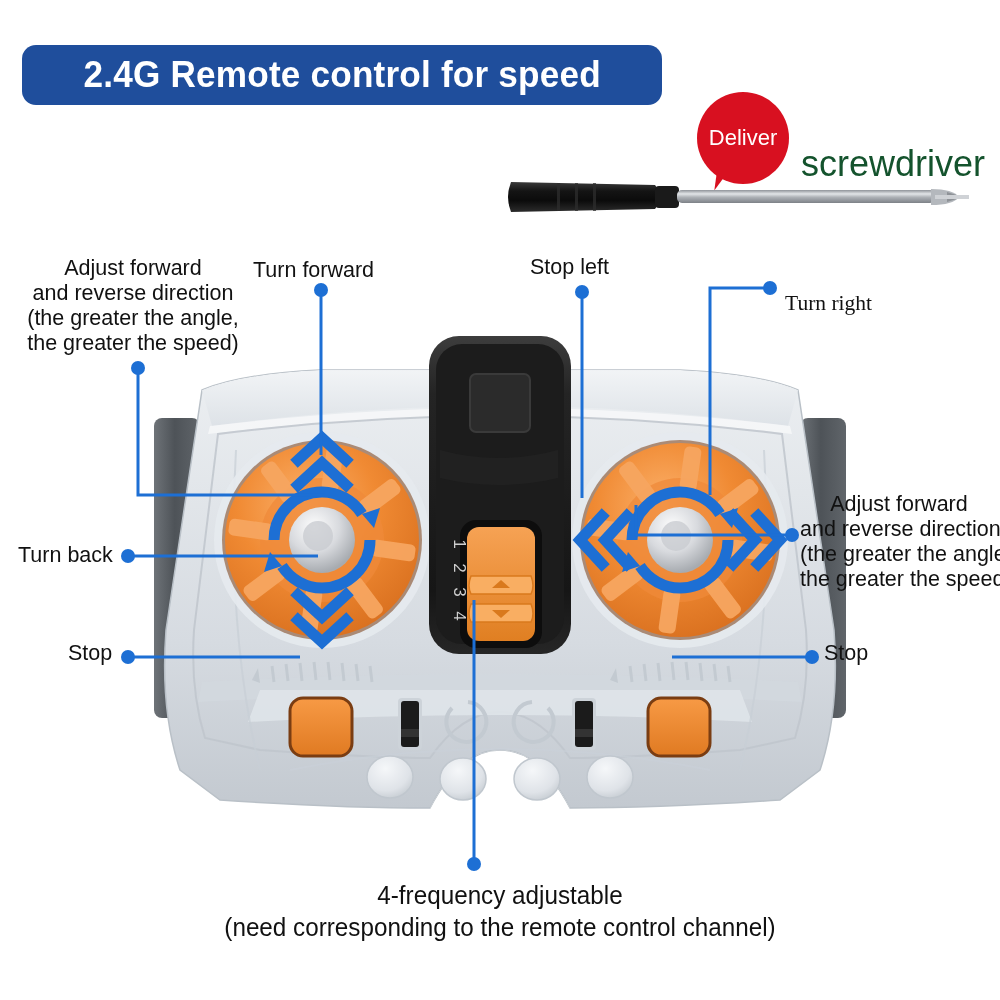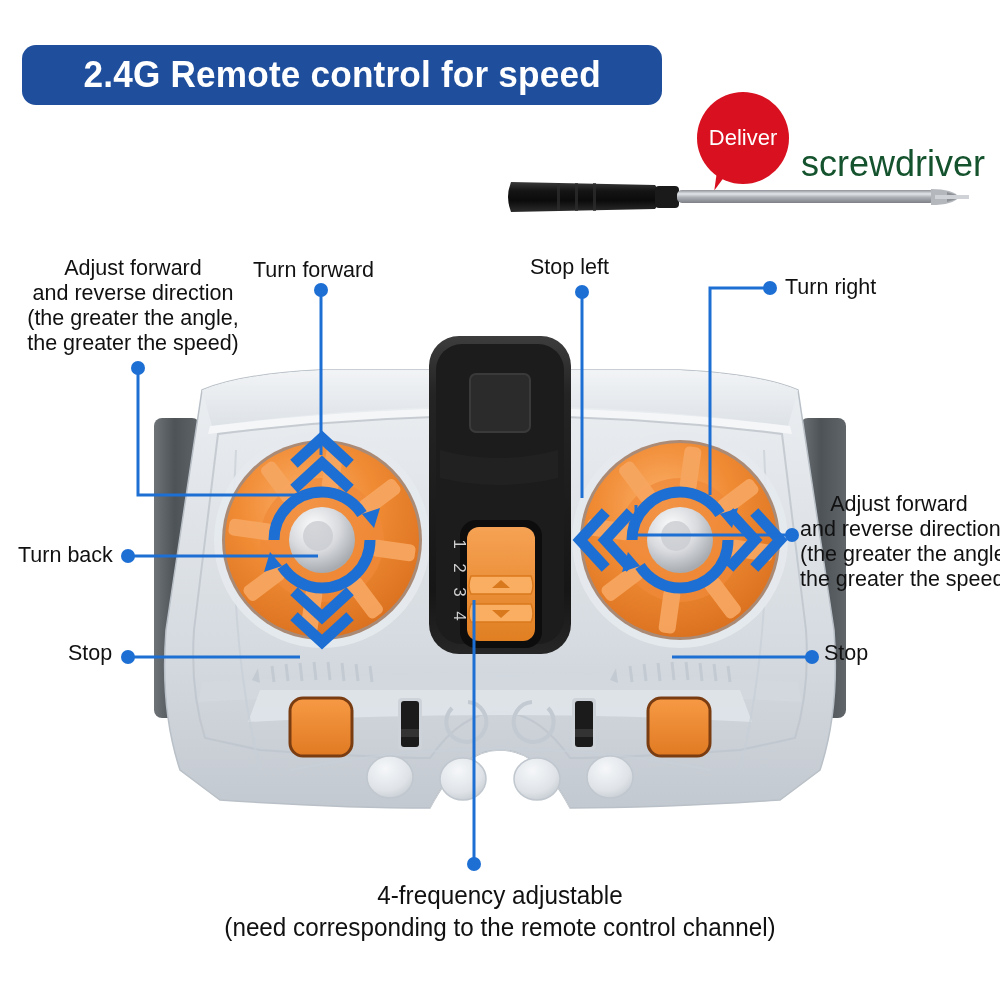--- a/index.html
+++ b/index.html
@@ -41,21 +41,21 @@
   
   #screwdriver{position:absolute;left:505px;top:168px;width:480px;height:58px;}
 
   
   .anno{position:absolute;font-size:21.5px;line-height:25px;color:#111;white-space:nowrap;}
   .anno.c{text-align:center;}
 
   #anno-adjust-left{left:8px;top:256px;width:250px;text-align:center;}
   #anno-turn-forward{left:253px;top:258px;}
   #anno-turn-left{left:530px;top:255px;}
-  #anno-turn-right{left:785px;top:275px;}
+  #anno-turn-right{left:785px;top:291px;font-family:Liberation Serif, serif;}
   #anno-adjust-right{left:800px;top:492px;width:198px;text-align:center;}
   #anno-turn-back{left:18px;top:543px;text-align:right;}
   #anno-stop-left{left:68px;top:641px;}
   #anno-stop-right{left:824px;top:641px;}
   #anno-freq{left:180px;top:879px;width:640px;text-align:center;
              font-family:"Liberation Sans Narrow","Liberation Sans",sans-serif;
              font-size:25px;line-height:32px;transform:scaleX(.97);}
 
   
   #connectors{position:absolute;left:0;top:0;width:1000px;height:1000px;pointer-events:none;}

